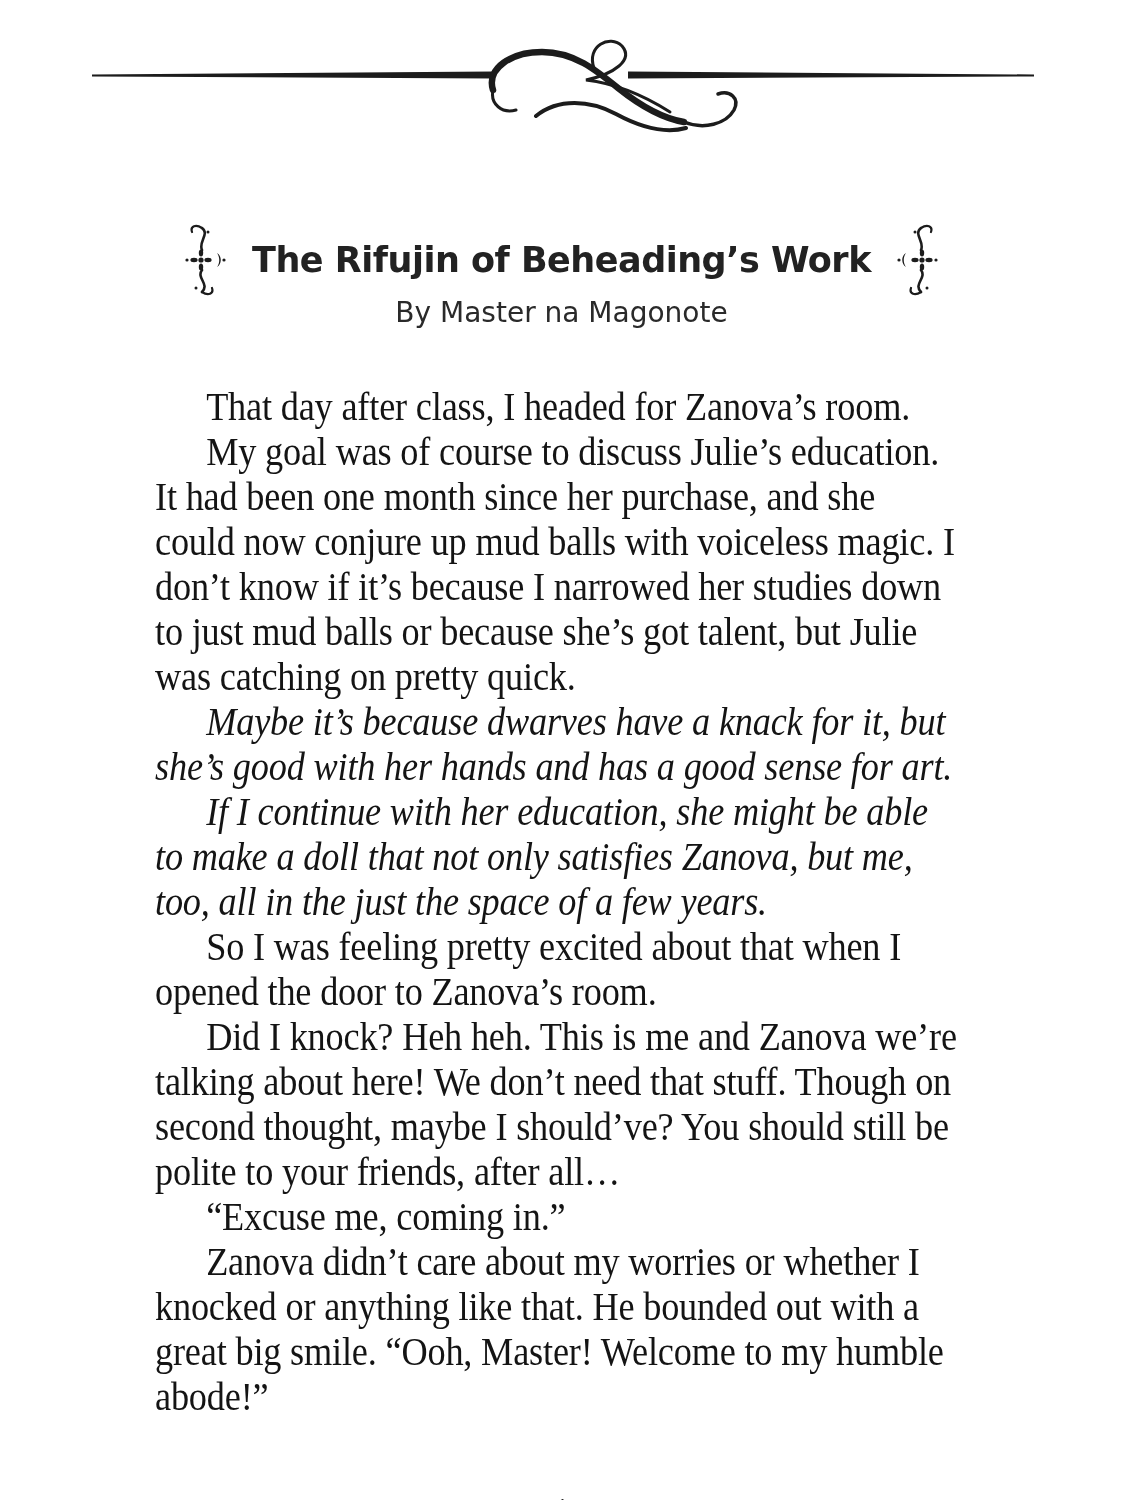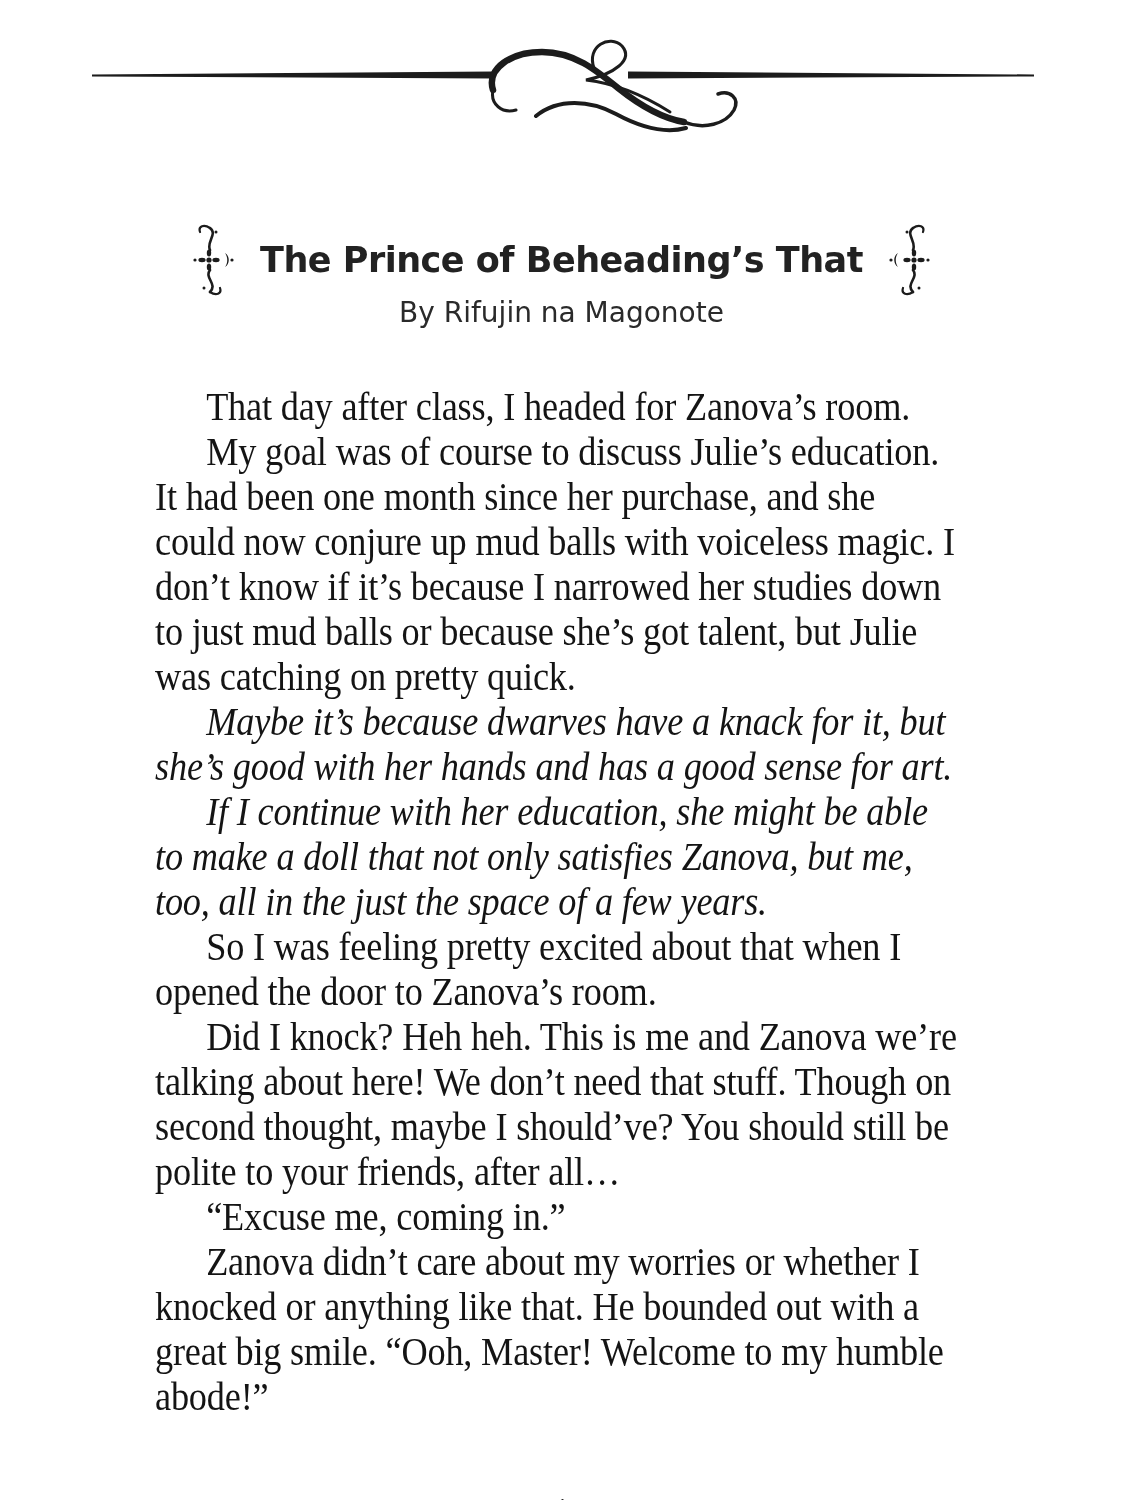--- a/index.html
+++ b/index.html
@@ -130,39 +130,39 @@
       <ellipse cx="10" cy="38" rx="3.6" ry="2.2" fill="#1c1c1c"></ellipse>
       <ellipse cx="24" cy="38" rx="3.6" ry="2.2" fill="#1c1c1c"></ellipse>
 
       <path d="M 33 31 C 38 34 38 42 33 45 C 36 41 36 35 33 31 Z" fill="#1c1c1c"></path>
       <circle cx="40" cy="38" r="1.6" fill="#1c1c1c"></circle>
       <circle cx="3" cy="38" r="1.6" fill="#1c1c1c"></circle>
       <circle cx="24" cy="10" r="1.5" fill="#1c1c1c"></circle>
       <circle cx="12" cy="66" r="1.5" fill="#1c1c1c"></circle>
     </svg>
 
-    <div class="chapter-title">The Prince of Beheading’s That</div>
+    <div class="chapter-title">The Rifujin of Beheading’s Work</div>
 
     <svg class="ornament flip" viewBox="0 0 42 76" fill="none" xmlns="http://www.w3.org/2000/svg">
       <path d="M 18 6 C 26 12 14 20 18 28 M 18 48 C 12 56 26 62 18 70" stroke="#1c1c1c" stroke-width="2.6" stroke-linecap="round"></path>
       <path d="M 18 6 C 12 2 6 4 8 10 M 18 70 C 24 74 30 72 28 66" stroke="#1c1c1c" stroke-width="2.2" stroke-linecap="round"></path>
       <circle cx="17" cy="38" r="2.6" fill="#1c1c1c"></circle>
       <ellipse cx="17" cy="31" rx="2.2" ry="3.6" fill="#1c1c1c"></ellipse>
       <ellipse cx="17" cy="45" rx="2.2" ry="3.6" fill="#1c1c1c"></ellipse>
       <ellipse cx="10" cy="38" rx="3.6" ry="2.2" fill="#1c1c1c"></ellipse>
       <ellipse cx="24" cy="38" rx="3.6" ry="2.2" fill="#1c1c1c"></ellipse>
       <path d="M 33 31 C 38 34 38 42 33 45 C 36 41 36 35 33 31 Z" fill="#1c1c1c"></path>
       <circle cx="40" cy="38" r="1.6" fill="#1c1c1c"></circle>
       <circle cx="3" cy="38" r="1.6" fill="#1c1c1c"></circle>
       <circle cx="24" cy="10" r="1.5" fill="#1c1c1c"></circle>
       <circle cx="12" cy="66" r="1.5" fill="#1c1c1c"></circle>
     </svg>
   </div>
 
-  <div class="byline">By Rifujin na Magonote</div>
+  <div class="byline">By Master na Magonote</div>
 
   <div class="body-text">
       <div class="para">
         <div class="line">That day after class, I headed for Zanova’s room.</div>
       </div>
       <div class="para">
         <div class="line">My goal was of course to discuss Julie’s education.</div>
         <div class="line">It had been one month since her purchase, and she</div>
         <div class="line">could now conjure up mud balls with voiceless magic. I</div>
         <div class="line">don’t know if it’s because I narrowed her studies down</div>

